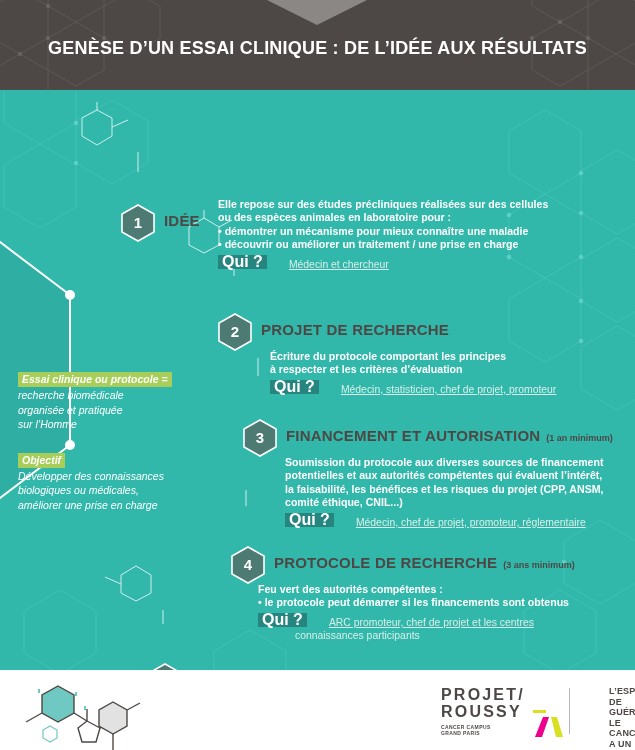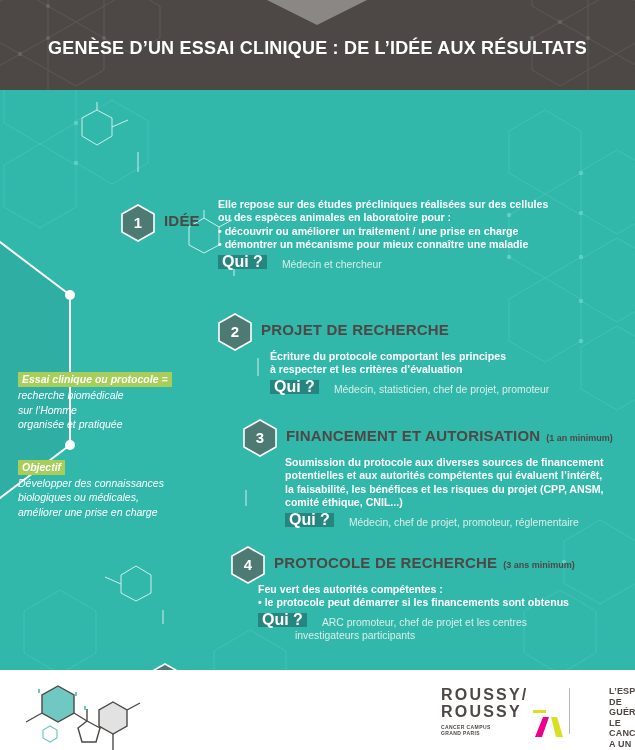--- a/index.html
+++ b/index.html
@@ -92,21 +92,21 @@
     display: inline-block;
     background: #a6ce58;
     color: #ffffff;
     font-weight: bold;
     padding: 1px 4px 2px 4px;
     font-size: 10.5px;
     line-height: 12px;
     margin-bottom: 1px;
   }
   .def-body { display: block; margin-top: 1px; }
-  #definition-block-2 { margin-top: 28px; }
+  #definition-block-2 { margin-top: 21px; }
 
   
   .step { position: absolute; }
   .step-head {
     position: relative;
     height: 34px;
   }
   .hexbadge {
     position: absolute;
     left: 0; top: 0;
@@ -156,21 +156,22 @@
     font-weight: bold;
     font-size: 16px;
     padding: 1px 4px 2px 4px;
     line-height: 11px;
     vertical-align: 1px;
   }
   .who-val {
     color: #d9eee9;
     font-weight: normal;
     font-size: 10.4px;
-    margin-left: 15px;
+    margin-left: 22px;
+    text-decoration: underline;
   }
   .who-val2 {
     display: block;
     color: #d9eee9;
     font-weight: normal;
     font-size: 10.4px;
     margin-left: 37px;
   }
 
   
@@ -315,22 +316,22 @@
         <circle cx="190" cy="95" r="5"></circle>
         <circle cx="190" cy="245" r="5"></circle>
         <circle cx="75" cy="332" r="5"></circle>
       </g>
     </svg>
 
     <div id="definitions">
       <div>
         <span class="def-tag">Essai clinique ou protocole =</span>
         <span class="def-body">recherche biomédicale</span>
+        <span class="def-body">organisée et pratiquée</span>
         <span class="def-body">sur l’Homme</span>
-        <span class="def-body">organisée et pratiquée</span>
       </div>
       <div id="definition-block-2">
         <span class="def-tag">Objectif</span>
         <span class="def-body">Développer des connaissances</span>
         <span class="def-body">biologiques ou médicales,</span>
         <span class="def-body">améliorer une prise en charge</span>
       </div>
     </div>
 
     <svg class="connector" style="left:0;top:0;width:635px;height:580px;" viewBox="0 0 635 580">
@@ -359,22 +360,22 @@
           </svg>
           <div class="num">1</div>
         </div>
         <div class="step-title">
           <span>IDÉE</span>
         </div>
       </div>
       <div class="step-body">
         <span class="line">Elle repose sur des études précliniques réalisées sur des cellules</span>
         <span class="line">ou des espèces animales en laboratoire pour :</span>
+        <span class="bullet">• démontrer un mécanisme pour mieux connaître une maladie</span>
         <span class="bullet">• découvrir ou améliorer un traitement / une prise en charge</span>
-        <span class="bullet">• démontrer un mécanisme pour mieux connaître une maladie</span>
         <div class="who-line">
           <span class="who-tag">Qui ?</span><span class="who-val">Médecin et chercheur</span>
         </div>
       </div>
     </div>
 
     <div class="step" id="step-2">
       <div class="step-head">
         <div class="hexbadge">
           <svg viewBox="0 0 40 40" width="40" height="40">
@@ -428,21 +429,21 @@
         </div>
         <div class="step-title">
           <span>PROTOCOLE DE RECHERCHE</span><span class="step-duration">(3 ans minimum)</span>
         </div>
       </div>
       <div class="step-body">
         <span class="line">Feu vert des autorités compétentes :</span>
         <span class="bullet">• le protocole peut démarrer si les financements sont obtenus</span>
         <div class="who-line">
           <span class="who-tag">Qui ?</span><span class="who-val">ARC promoteur, chef de projet et les centres</span>
-          <span class="who-val2">investigateurs participants</span>
+          <span class="who-val2">connaissances participants</span>
         </div>
       </div>
     </div>
 
     <div class="step" id="step-5">
       <div class="step-head">
         <div class="hexbadge">
           <svg viewBox="0 0 40 40" width="40" height="40">
             <polygon points="20,2 36,11 36,29 20,38 4,29 4,11" fill="#4d7a73" stroke="#ffffff" stroke-width="1.6"></polygon>
           </svg>
@@ -474,21 +475,21 @@
       </g>
       <g fill="#6fc9c2">
         <rect x="24" y="13" width="2" height="4"></rect>
         <rect x="61" y="16" width="2" height="4"></rect>
         <rect x="70" y="30" width="2" height="4"></rect>
       </g>
     </svg>
 
     <div id="logo-block">
       <div style="position:absolute;left:0;top:0;width:118px;">
-        <div class="gr-word">ROUSSY/</div>
+        <div class="gr-word">PROJET/</div>
         <div style="position:relative;">
           <span class="gr-word">ROUSSY</span>
           <span style="position:absolute;left:92px;top:7px;width:13px;height:3px;background:#d9e021;"></span>
         </div>
         <div class="gr-sub">CANCER CAMPUS</div>
         <div class="gr-sub" style="margin-top:0;">GRAND PARIS</div>
       </div>
 
       <svg style="position:absolute;left:94px;top:30px;width:28px;height:22px;" viewBox="0 0 28 22">
         <polygon points="0,21 7,21 14,1 8,1" fill="#ec008c"></polygon>

